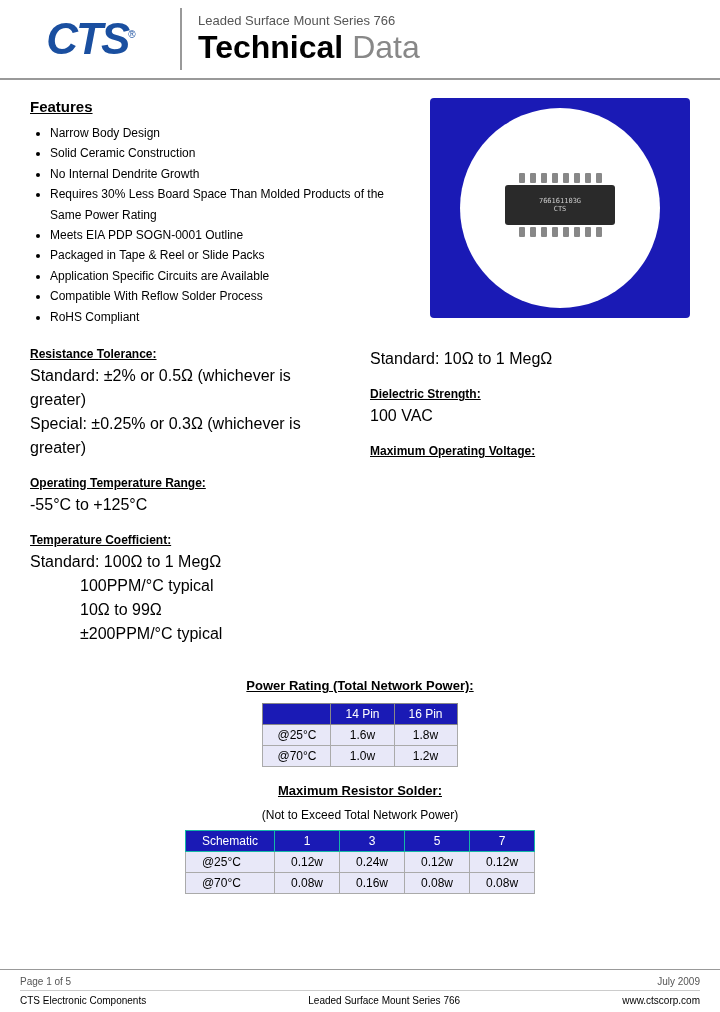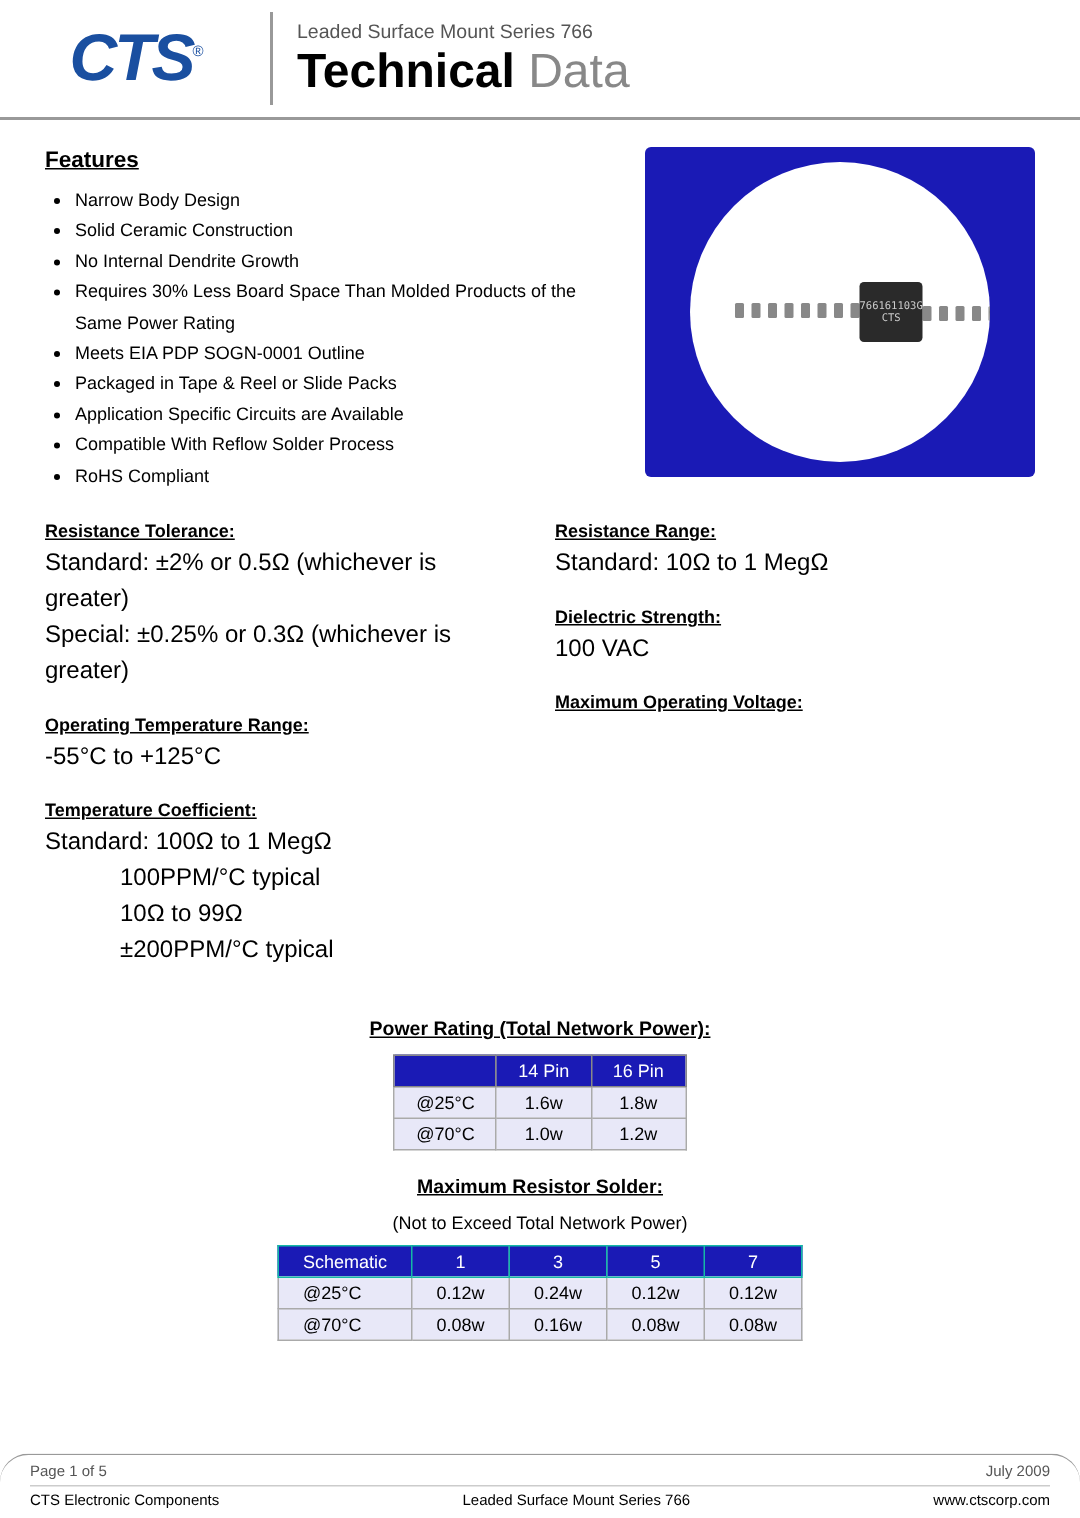--- a/index.html
+++ b/index.html
@@ -126,21 +126,21 @@
       display: flex;
       align-items: center;
       justify-content: center;
       overflow: hidden;
     }
     .chip-visual {
       width: 140px;
       height: 70px;
       position: relative;
       display: flex;
-      flex-direction: row;
+      flex-direction: column;
       align-items: center;
     }
     .chip-body {
       width: 110px;
       height: 40px;
       background: #2a2a2a;
       border-radius: 3px;
       position: relative;
       display: flex;
       align-items: center;
@@ -263,21 +263,20 @@
     }
 
     
     .footer {
       position: absolute;
       bottom: 0;
       left: 0;
       right: 0;
       border-top: 1px solid #999;
       padding: 6px 20px;
-      border-radius: 19px;
     }
     .footer-top {
       display: flex;
       justify-content: space-between;
       font-size: 10px;
       color: #555;
       margin-bottom: 3px;
     }
     .footer-bottom {
       display: flex;
@@ -371,21 +370,20 @@
       <div class="spec-block">
         <div class="spec-label">Temperature Coefficient:</div>
         <div class="spec-value">Standard: 100Ω to 1 MegΩ</div>
         <div class="spec-value" style="padding-left:50px;">100PPM/°C typical</div>
         <div class="spec-value" style="padding-left:50px;">10Ω to 99Ω</div>
         <div class="spec-value" style="padding-left:50px;">±200PPM/°C typical</div>
       </div>
     </div>
     <div class="specs-right">
       <div class="spec-block">
-        <div class="spec-label">Resistance Range:</div>
         <div class="spec-value">Standard: 10Ω to 1 MegΩ</div>
       </div>
       <div class="spec-block">
         <div class="spec-label">Dielectric Strength:</div>
         <div class="spec-value">100 VAC</div>
       </div>
       <div class="spec-block">
         <div class="spec-label">Maximum Operating Voltage:</div>
       </div>
     </div>

